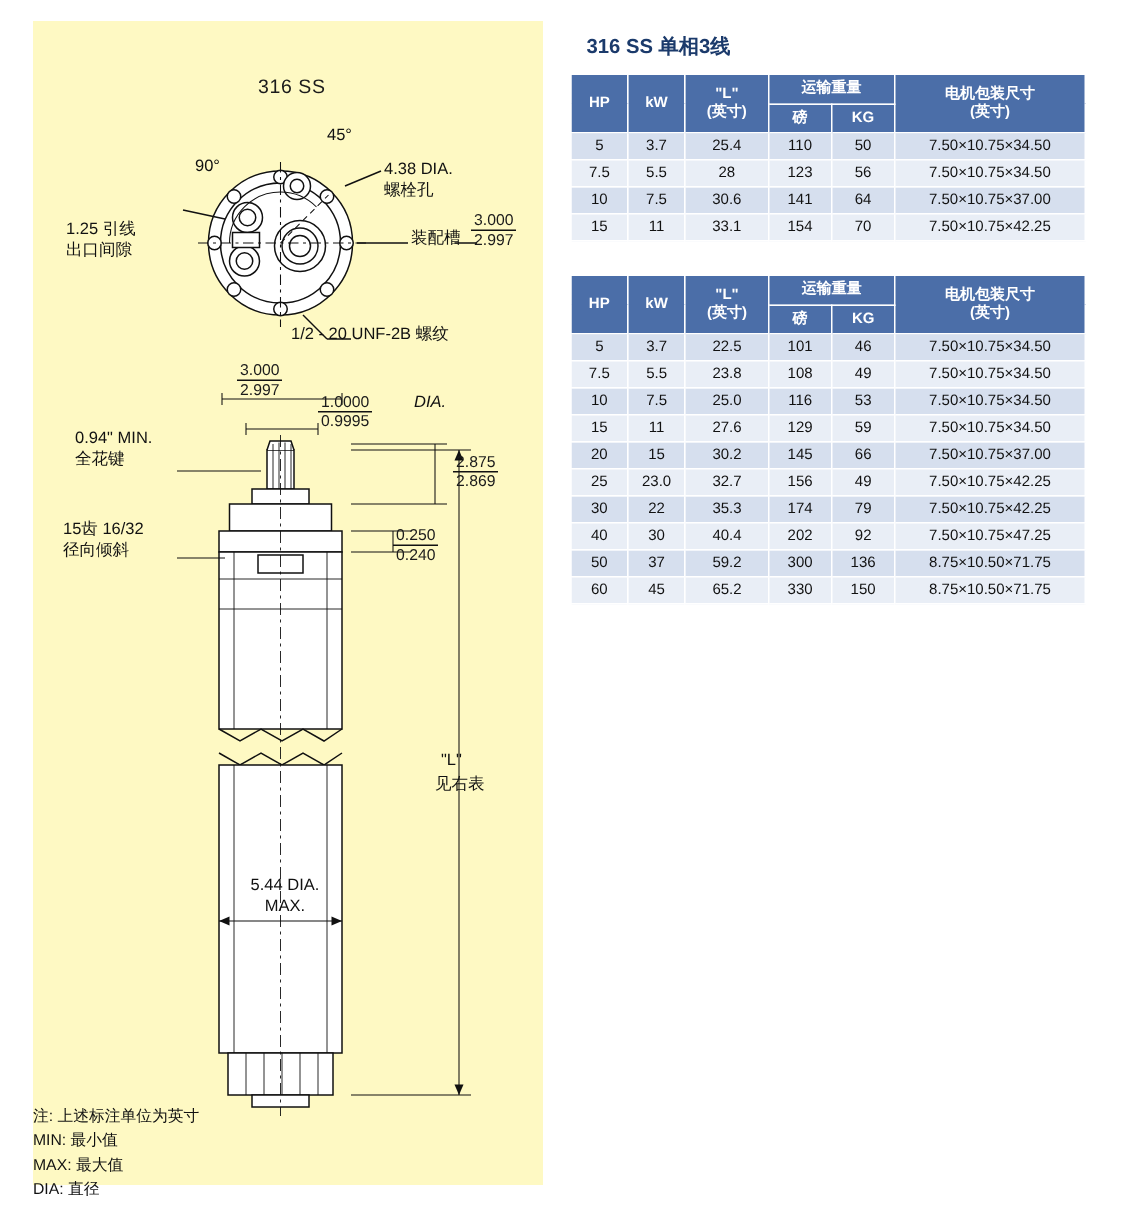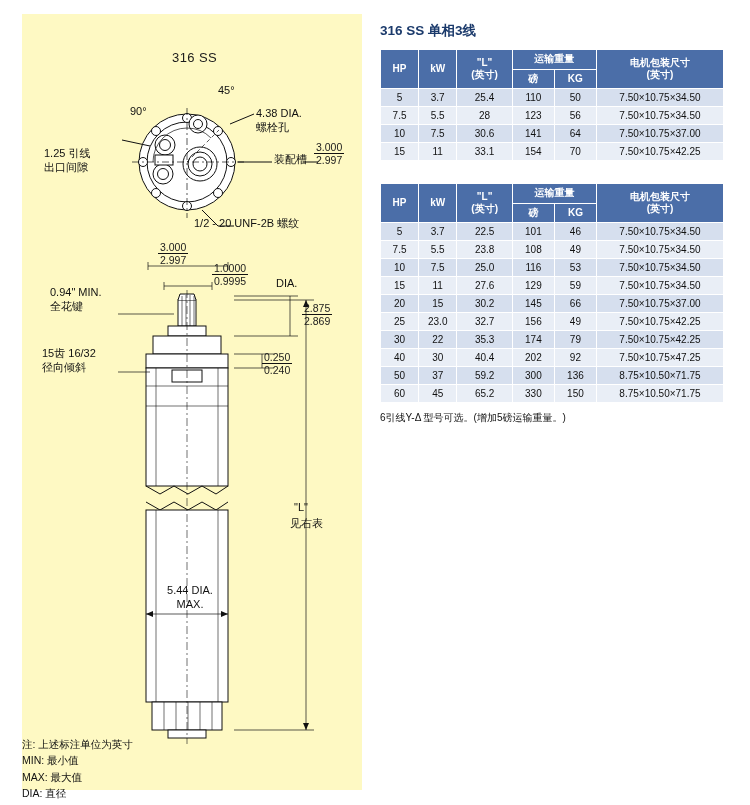--- a/index.html
+++ b/index.html
@@ -73,21 +73,21 @@
   #right-panel {
     position: absolute;
     left: 380px;
     top: 22px;
     width: 348px;
   }
   .tbl-title {
     font-size: 13.5px;
     font-weight: bold;
     color: #1b3a6b;
-    margin: 0 0 9px 0;
+    margin: 0 0 9px 11px;
   }
   table.spec {
     border-collapse: collapse;
     width: 344px;
     font-size: 10px;
   }
   table.spec th {
     background: #4b6ea8;
     color: #ffffff;
     border: 1px solid #ffffff;
@@ -242,21 +242,21 @@
   <div class="diagram-label" style="left:172px; top:203px;">1/2 - 20 UNF-2B 螺纹</div>
 
   <div class="frac" style="left:136px; top:227px;">
     <span class="top">3.000</span>
     <span class="bot">2.997</span>
   </div>
   <div class="frac" style="left:190px; top:248px;">
     <span class="top">1.0000</span>
     <span class="bot">0.9995</span>
   </div>
-  <div class="diagram-label" style="left:254px; top:263px;">DIA.</div>
+  <div class="diagram-label" style="left:254px; top:248px;font-style:italic;">DIA.</div>
 
   <div class="diagram-label" style="left:28px; top:272px;">0.94" MIN.
 全花键</div>
   <div class="diagram-label" style="left:20px; top:333px;">15齿 16/32
 径向倾斜</div>
 
   <div class="frac" style="left:280px; top:288px;">
     <span class="top">2.875</span>
     <span class="bot">2.869</span>
   </div>
@@ -437,14 +437,13 @@
         <td>60</td>
         <td>45</td>
         <td>65.2</td>
         <td>330</td>
         <td>150</td>
         <td>8.75×10.50×71.75</td>
       </tr>
     </tbody>
   </table>
 
-  <div class="foot-note">6引线Y-Δ 型号可选。(增加5磅运输重量。)</div>
 </div>
 
 </body></html>

